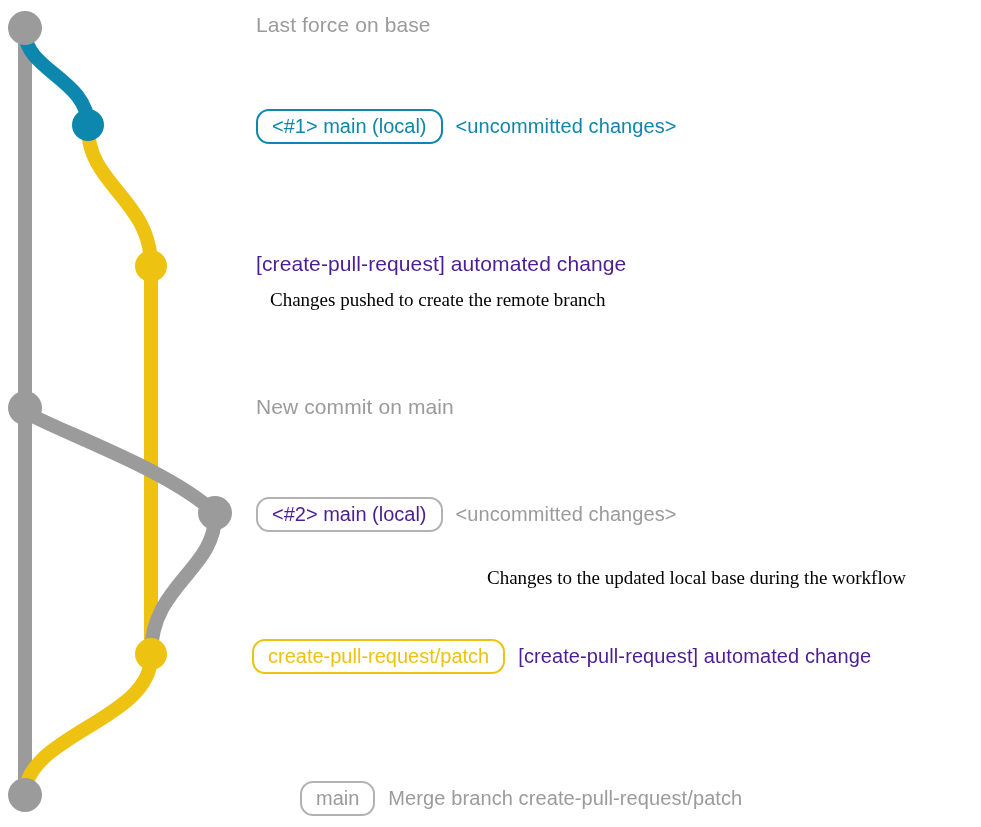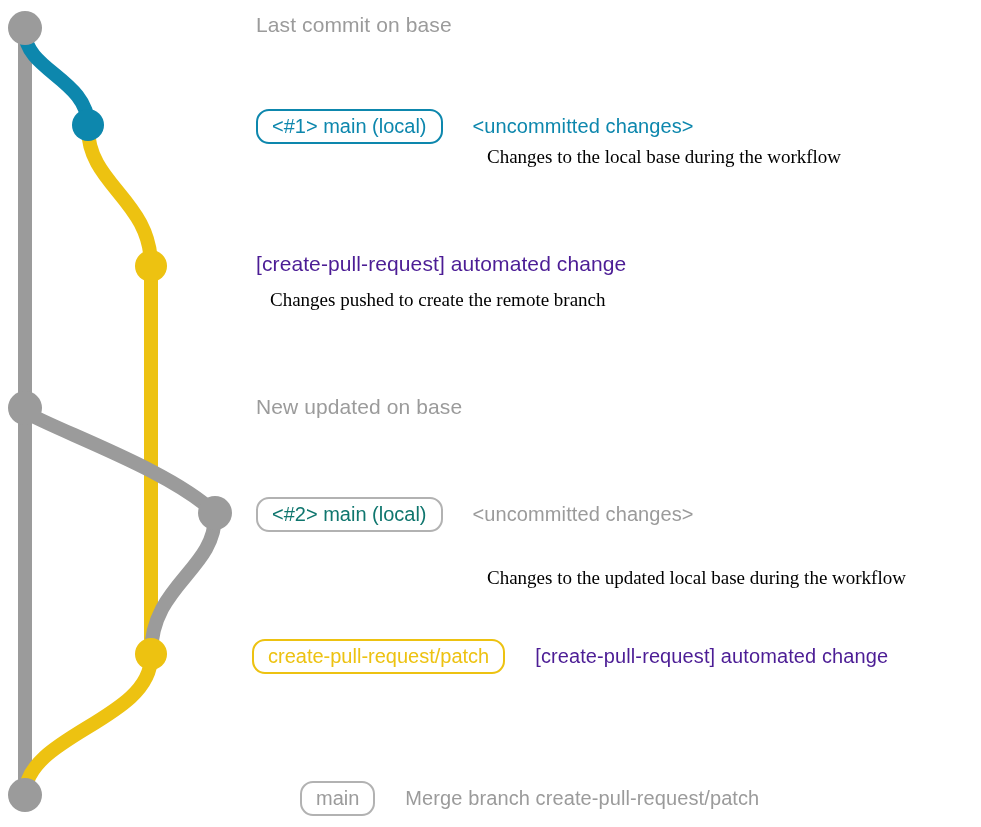--- a/index.html
+++ b/index.html
@@ -57,29 +57,29 @@
     border-style: solid;
     border-width: 2px;
     padding: 5px 14px 6px 14px;
     font-family: "Liberation Sans", sans-serif;
     font-size: 20px;
     font-weight: 400;
     line-height: 1;
     background: #ffffff;
   }
   .tag-blue  { border-color: #0d87ad; color: #0d87ad; }
-  .tag-gray  { border-color: #b2b2b2; color: #0f766e; }
+  .tag-gray  { border-color: #b2b2b2; color: #4c1d95; }
   .tag-yellow{ border-color: #edc211; color: #edc211; }
   .tag-gray-sm { border-color: #b2b2b2; color: #9b9b9b; }
 
   .txt-gray   { color: #9b9b9b; }
   .txt-blue   { color: #0d87ad; }
   .txt-yellow { color: #4c1d95; }
 
-  .tagwrap { margin-right: 30px; }
+  .tagwrap { margin-right: 13px; }
 </style>
 </head>
 <body>
 
 <div id="stage">
 
   <svg id="graph" viewBox="0 0 260 827" width="260" height="827">
 
     <path d="M 25 28 L 25 408" stroke="#9b9b9b" stroke-width="14" fill="none" stroke-linecap="round"></path>
 
@@ -100,38 +100,37 @@
     <circle cx="25" cy="28" r="17" fill="#9b9b9b"></circle>
     <circle cx="88" cy="125" r="16" fill="#0d87ad"></circle>
     <circle cx="151" cy="266" r="16" fill="#edc211"></circle>
     <circle cx="25" cy="408" r="17" fill="#9b9b9b"></circle>
     <circle cx="215" cy="513" r="17" fill="#9b9b9b"></circle>
     <circle cx="151" cy="654" r="16" fill="#edc211"></circle>
     <circle cx="25" cy="795" r="17" fill="#9b9b9b"></circle>
   </svg>
 
   <div class="row" style="left:256px; top:13px;">
-    <span class="headline txt-gray">Last commit on base</span>
+    <span class="headline txt-gray">Last force on base</span>
   </div>
 
   <div class="row" style="left:256px; top:109px;">
     <span class="tagwrap">
       <span class="tag tag-blue">&lt;#1&gt; main (local)</span>
     </span>
     <span class="subject txt-blue">&lt;uncommitted changes&gt;</span>
   </div>
-  <div class="desc" style="left:487px; top:146px;">Changes to the local base during the workflow</div>
 
   <div class="row" style="left:256px; top:252px;">
     <span class="headline txt-yellow">[create-pull-request] automated change</span>
   </div>
   <div class="desc" style="left:270px; top:289px;text-align:center;">Changes pushed to create the remote branch</div>
 
   <div class="row" style="left:256px; top:395px;">
-    <span class="headline txt-gray">New updated on base</span>
+    <span class="headline txt-gray">New commit on main</span>
   </div>
 
   <div class="row" style="left:256px; top:497px;">
     <span class="tagwrap">
       <span class="tag tag-gray">&lt;#2&gt; main (local)</span>
     </span>
     <span class="subject txt-gray">&lt;uncommitted changes&gt;</span>
   </div>
   <div class="desc" style="left:487px; top:534px;margin-top:33px;">Changes to the updated local base during the workflow</div>
 

